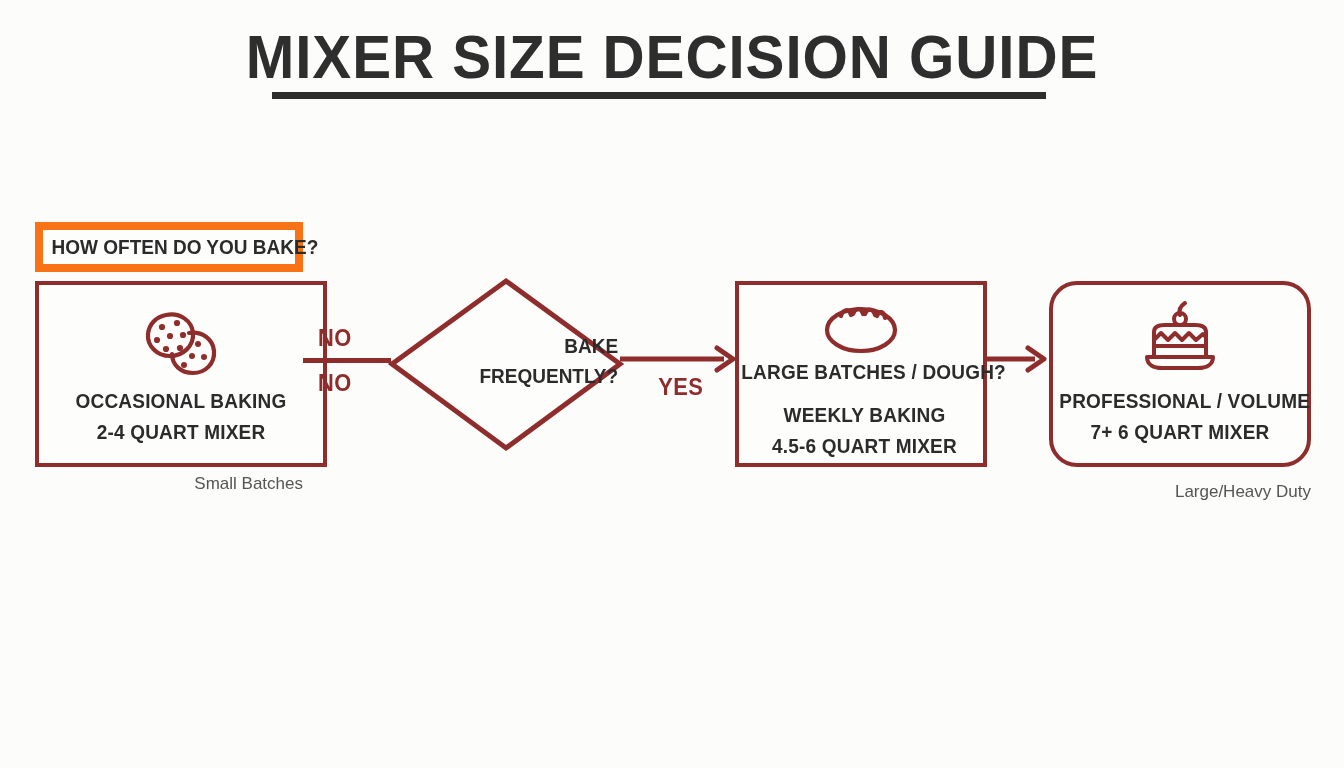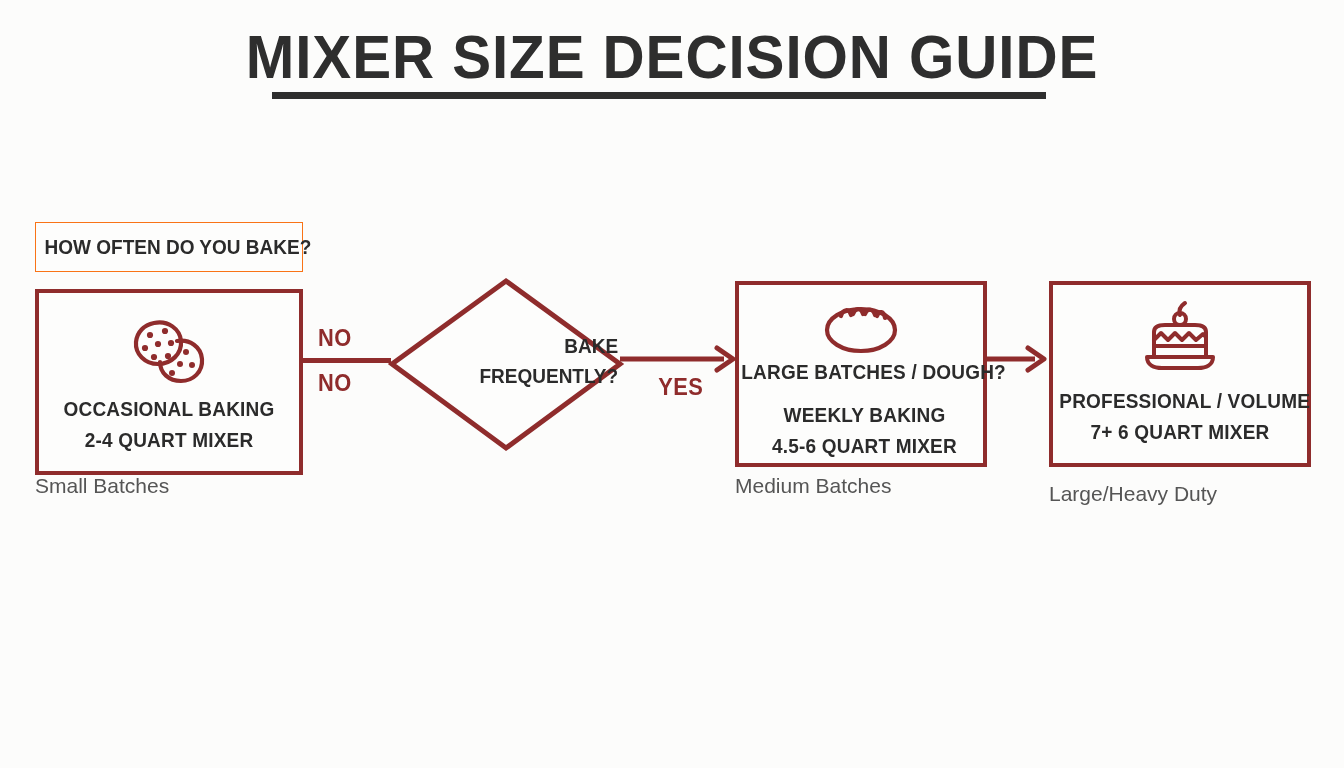--- a/index.html
+++ b/index.html
@@ -79,36 +79,36 @@
     font-size: 20px;
     font-weight: bold;
     color: #2b2b2b;
     letter-spacing: 0.2px;
     line-height: 1.55;
     white-space: nowrap;
     transform: scaleX(0.95);
   }
   .caption {
     position: absolute;
-    text-align: left;
-    font-family: "Liberation Sans Narrow", "Liberation Sans", sans-serif;
-    font-size: 21px;
+    text-align: right;
+    font-family: "Liberation Sans Narrow", "Liberation Sans", sans-serif;
+    font-size: 17px;
     font-weight: normal;
     color: #555555;
     white-space: nowrap;
   }
 
   
   .qbox {
     position: absolute;
     left: 35px;
     top: 222px;
     width: 268px;
     height: 50px;
-    border: 1px solid #f97316;
+    border: 8px solid #f97316;
     background: #fdfdfc;
     box-sizing: border-box;
     display: flex;
     align-items: center;
   }
   .qbox-label {
     font-family: "Liberation Sans Narrow", "Liberation Sans", sans-serif;
     font-size: 20px;
     font-weight: bold;
     color: #2b2b2b;
@@ -172,21 +172,21 @@
 
   <div class="title-wrap">
     <div class="title-text">MIXER SIZE DECISION GUIDE</div>
   </div>
   <div class="title-rule"></div>
 
   <div class="qbox">
     <div class="qbox-label">HOW OFTEN DO YOU BAKE?</div>
   </div>
 
-  <div class="card" style="left:35px; top:281px; width:268px; height:186px;margin-top:8px;">
+  <div class="card" style="left:35px; top:281px; width:292px; height:186px;">
     <div class="card-inner">
       <div class="icon-slot">
         <svg width="90" height="72" viewBox="0 0 90 72" fill="none" stroke="#8f2c2c" stroke-width="4.2" stroke-linecap="round" stroke-linejoin="round">
 
           <path d="M30 8 C44 5 56 14 57 26 C58 39 47 49 34 49 C21 49 11 39 12 27 C13 17 20 10 30 8 Z"></path>
           <circle cx="26" cy="20" r="3.1" fill="#8f2c2c" stroke="none"></circle>
           <circle cx="41" cy="16" r="3.1" fill="#8f2c2c" stroke="none"></circle>
           <circle cx="21" cy="33" r="3.1" fill="#8f2c2c" stroke="none"></circle>
           <circle cx="34" cy="29" r="3.1" fill="#8f2c2c" stroke="none"></circle>
           <circle cx="47" cy="28" r="3.1" fill="#8f2c2c" stroke="none"></circle>
@@ -242,28 +242,27 @@
     </div>
   </div>
 
   <div class="card-lines" style="left:735px; top:357px; width:252px;">
     <div class="card-line">LARGE BATCHES / DOUGH?</div>
   </div>
   <div class="card-lines" style="left:735px; top:400px; width:259px;">
     <div class="card-line">WEEKLY BAKING</div>
     <div class="card-line">4.5-6 QUART MIXER</div>
   </div>
-  <div class="caption" style="left:735px; top:474px; width:252px;">Medium Batches</div>
 
   <svg class="conn" style="left:987px; top:344px;" width="62" height="30" viewBox="0 0 62 30">
     <line x1="0" y1="15" x2="48" y2="15" stroke="#8f2c2c" stroke-width="5"></line>
     <path d="M41 4 L57 15 L41 26" fill="none" stroke="#8f2c2c" stroke-width="5" stroke-linecap="round" stroke-linejoin="round"></path>
   </svg>
 
-  <div class="card" style="left:1049px; top:281px; width:262px; height:186px;">
+  <div class="card" style="left:1049px; top:281px; width:262px; height:186px;border-radius:28px;">
     <div class="card-inner">
       <div class="icon-slot" style="top:14px;">
         <svg width="84" height="74" viewBox="0 0 84 74" fill="none" stroke="#8f2c2c" stroke-width="4" stroke-linecap="round" stroke-linejoin="round">
 
           <path d="M42 16 C40 10 44 6 47 4"></path>
           <circle cx="42" cy="20" r="6"></circle>
 
           <path d="M16 47 L16 33 C16 28 21 26 27 26 L57 26 C63 26 68 28 68 33 L68 47"></path>
 
           <path d="M16 41 L23 34 L30 41 L37 34 L44 41 L51 34 L58 41 L65 35 L68 38"></path>

